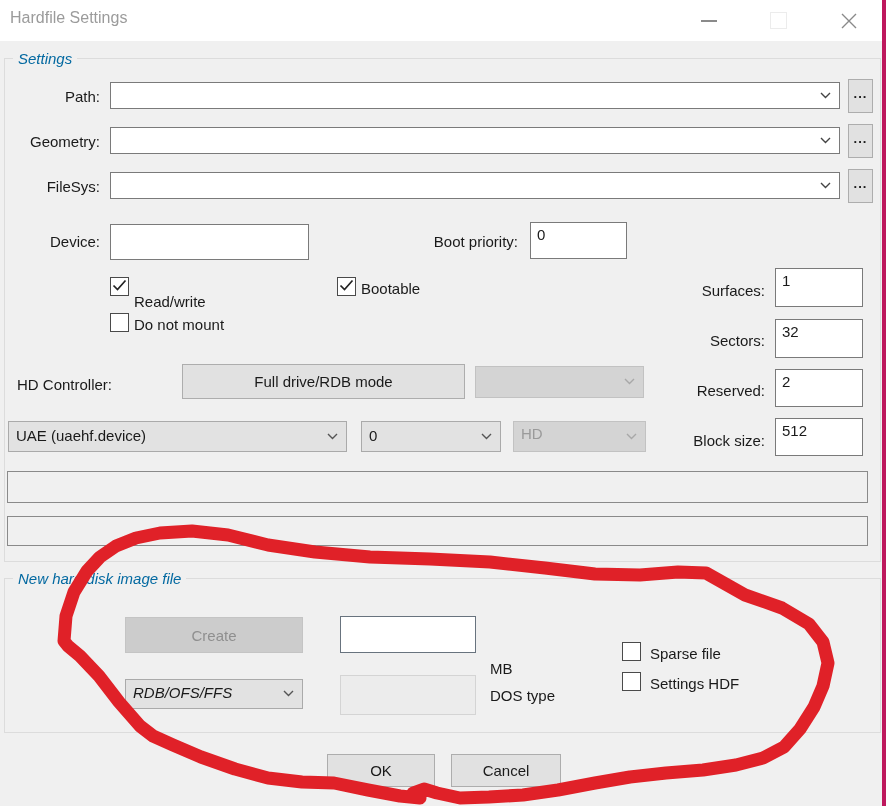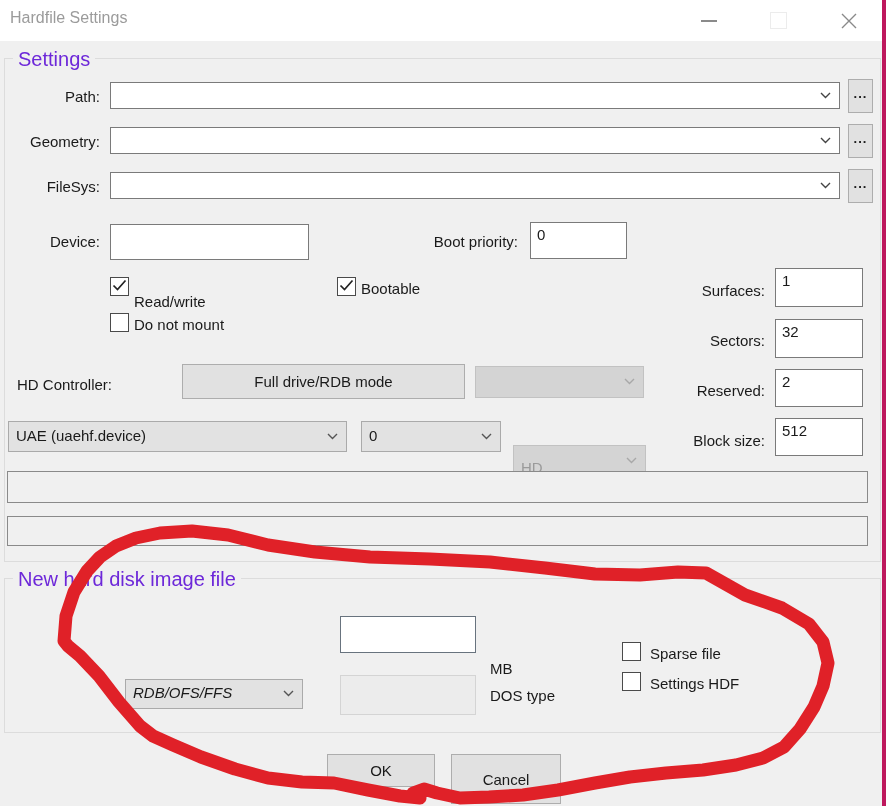--- a/index.html
+++ b/index.html
@@ -9,21 +9,21 @@
   
   .titlebar{position:absolute;left:0;top:0;width:100%;height:41px;background:#ffffff;}
   .title{position:absolute;left:10px;top:9px;font-size:16px;color:#9b9b9b;}
   .win-btn{position:absolute;top:0;width:46px;height:41px;display:flex;align-items:center;justify-content:center;}
   .btn-min{left:686px;} .btn-max{left:755px;} .btn-close{left:826px;}
   .min-glyph{display:block;width:16px;height:2px;background:#8a8a8a;}
   .max-glyph{display:block;width:15px;height:15px;border:1px solid #ececec;background:#fff;}
   
   .groupbox{position:absolute;border:1px solid #dcdcdc;box-sizing:border-box;}
   .groupbox-label{position:absolute;top:-10px;left:8px;background:#f0f0f0;padding:0 5px;
-                  font-size:20px;color:#6d28d9;line-height:20px;}
+                  font-size:15px;color:#0369a1;line-height:20px;font-style:italic;}
   
   .flabel{position:absolute;font-size:15px;color:#1a1a1a;line-height:20px;}
   .r{text-align:right;}
   .tinput{position:absolute;background:#fff;border:1px solid #7a7a7a;box-sizing:border-box;
           font-size:15px;color:#1a1a1a;padding:3px 6px;overflow:hidden;white-space:nowrap;}
   .tinput.dark{border-color:#68737e;}
   .tinput.dis{background:#ececec;border-color:#d4d4d4;color:#9a9a9a;}
   .combo{position:absolute;background:#fff;border:1px solid #7a7a7a;box-sizing:border-box;
          font-size:15px;color:#1a1a1a;padding:3px 26px 3px 7px;overflow:hidden;white-space:nowrap;}
   .combo .chev{position:absolute;right:8px;top:50%;margin-top:-4px;}
@@ -154,36 +154,37 @@
     </span>
   </div>
   <div class="combo gray" style="left:361px;top:421px;width:140px;height:31px;padding-top:5px;">
     <span>0</span>
     <span class="chev">
       <svg width="11" height="7" viewBox="0 0 11 7">
           <path d="M1 1 L5.5 5.5 L10 1" stroke="#555" stroke-width="1.4" fill="none"></path>
         </svg>
     </span>
   </div>
-  <div class="combo dis" style="left:513px;top:445px;width:133px;height:31px;padding-top:13px;">
+  <div class="combo dis" style="left:513px;top:421px;width:133px;height:31px;padding-top:3px;">
     <span>HD</span>
     <span class="chev">
       <svg width="11" height="7" viewBox="0 0 11 7">
           <path d="M1 1 L5.5 5.5 L10 1" stroke="#a8a8a8" stroke-width="1.4" fill="none"></path>
         </svg>
     </span>
   </div>
 
   <div class="infobar" style="left:7px;top:471px;width:861px;height:32px;"></div>
   <div class="infobar" style="left:7px;top:516px;width:861px;height:30px;"></div>
 
   <div class="groupbox" style="left:4px;top:578px;width:877px;height:155px;">
     <span class="groupbox-label">New hard disk image file</span>
   </div>
 
+  <div class="btn dis" style="left:125px;top:617px;width:178px;height:36px;">Create</div>
   <div class="tinput dark" style="left:340px;top:616px;width:136px;height:37px;"></div>
   <div class="flabel" style="left:490px;top:627px;margin-top:32px;">MB</div>
 
   <div class="combo gray" style="left:125px;top:679px;width:178px;height:30px;padding-top:4px;font-style:italic;">
     <span>RDB/OFS/FFS</span>
     <span class="chev">
       <svg width="11" height="7" viewBox="0 0 11 7">
           <path d="M1 1 L5.5 5.5 L10 1" stroke="#555" stroke-width="1.4" fill="none"></path>
         </svg>
     </span>
@@ -195,21 +196,21 @@
     
   </span>
   <div class="flabel" style="left:650px;top:644px;">Sparse file</div>
 
   <span class="checkbox" style="left:622px;top:672px;">
     
   </span>
   <div class="flabel" style="left:650px;top:674px;">Settings HDF</div>
 
   <div class="btn" style="left:327px;top:754px;width:108px;height:33px;">OK</div>
-  <div class="btn" style="left:451px;top:754px;width:110px;height:50px;">Cancel</div>
+  <div class="btn" style="left:451px;top:754px;width:110px;height:33px;">Cancel</div>
 
   <svg class="annotation" width="886" height="806" viewBox="0 0 886 806">
     <path d="M 64 641 L 66 616 L 74 592 L 87 571 L 100 557 L 116 546 L 136 538 L 160 533 L 192 531
          L 228 535 L 268 545 L 315 552 L 370 557 L 430 559 L 490 562 L 545 568 L 595 574 L 640 575
          L 678 572 L 706 573 L 745 595 L 782 608 L 809 624 L 823 642 L 828 663 L 823 686 L 814 707
          L 800 729 L 784 747 L 763 758 L 736 765 L 703 770 L 666 773 L 630 777 L 595 783 L 558 790
          L 523 795 L 489 797 L 460 798 L 437 793 L 424 789 L 413 793 L 420 798 L 400 796 L 368 790
          L 334 783 L 302 782 L 268 778 L 235 769 L 201 757 L 173 745 L 153 736 L 140 726 L 119 702
          L 99 676 L 80 656 L 68 646 Z" fill="none" stroke="#e02128" stroke-width="13" stroke-linejoin="round" stroke-linecap="round"></path>
   </svg>

